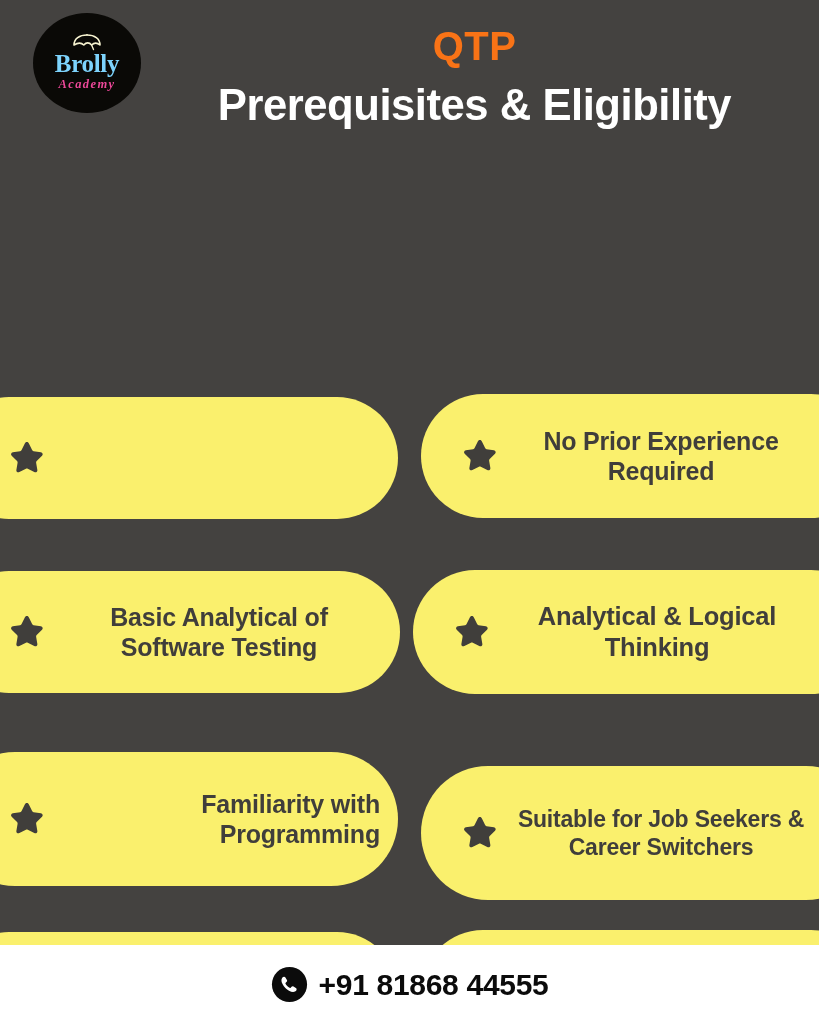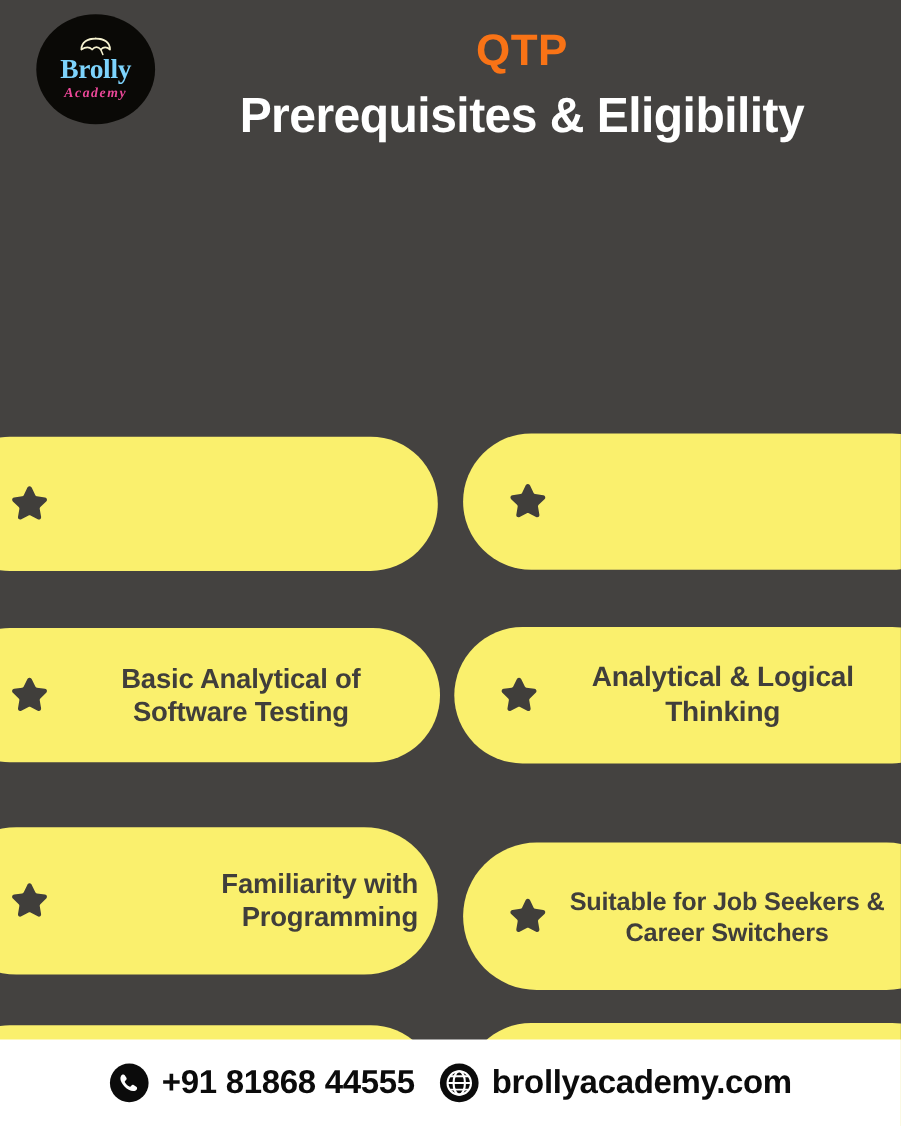--- a/index.html
+++ b/index.html
@@ -184,20 +184,21 @@
         <span class="star"><svg viewBox="0 0 40 40">
             <path d="M20 3.2c1 0 1.6 0.7 2 1.5l3.4 7c0.3 0.6 0.8 1 1.5 1.1l7.7 1.1c1.9 0.3 2.6 2.5 1.2 3.8l-5.6 5.4c-0.5 0.5-0.7 1.1-0.6 1.8l1.3 7.6c0.3 1.9-1.6 3.2-3.2 2.3l-6.9-3.6c-0.6-0.3-1.3-0.3-1.9 0l-6.9 3.6c-1.7 0.9-3.5-0.4-3.2-2.3l1.3-7.6c0.1-0.7-0.1-1.3-0.6-1.8l-5.6-5.4c-1.4-1.3-0.6-3.5 1.2-3.8l7.7-1.1c0.7-0.1 1.2-0.5 1.5-1.1l3.4-7c0.4-0.8 1-1.5 2-1.5z" fill="#403E3B"></path>
           </svg></span>
       </div>
     </div>
     <div class="row" style="position: absolute; top: 0px; left: 0px; width: 819px; height: 1px;">
       <div class="card right" style="top: 204px; width: 452px; height: 124px;">
         <span class="star"><svg viewBox="0 0 40 40">
             <path d="M20 3.2c1 0 1.6 0.7 2 1.5l3.4 7c0.3 0.6 0.8 1 1.5 1.1l7.7 1.1c1.9 0.3 2.6 2.5 1.2 3.8l-5.6 5.4c-0.5 0.5-0.7 1.1-0.6 1.8l1.3 7.6c0.3 1.9-1.6 3.2-3.2 2.3l-6.9-3.6c-0.6-0.3-1.3-0.3-1.9 0l-6.9 3.6c-1.7 0.9-3.5-0.4-3.2-2.3l1.3-7.6c0.1-0.7-0.1-1.3-0.6-1.8l-5.6-5.4c-1.4-1.3-0.6-3.5 1.2-3.8l7.7-1.1c0.7-0.1 1.2-0.5 1.5-1.1l3.4-7c0.4-0.8 1-1.5 2-1.5z" fill="#403E3B"></path>
           </svg></span>
+        <div class="card-text" style="font-size: 25px;">No Prior Experience Required</div>
       </div>
     </div>
     <div class="row" style="position: absolute; top: 0px; left: 0px; width: 819px; height: 1px;">
       <div class="card left" style="top: 381px; width: 452px; height: 122px;">
         <span class="star"><svg viewBox="0 0 40 40">
             <path d="M20 3.2c1 0 1.6 0.7 2 1.5l3.4 7c0.3 0.6 0.8 1 1.5 1.1l7.7 1.1c1.9 0.3 2.6 2.5 1.2 3.8l-5.6 5.4c-0.5 0.5-0.7 1.1-0.6 1.8l1.3 7.6c0.3 1.9-1.6 3.2-3.2 2.3l-6.9-3.6c-0.6-0.3-1.3-0.3-1.9 0l-6.9 3.6c-1.7 0.9-3.5-0.4-3.2-2.3l1.3-7.6c0.1-0.7-0.1-1.3-0.6-1.8l-5.6-5.4c-1.4-1.3-0.6-3.5 1.2-3.8l7.7-1.1c0.7-0.1 1.2-0.5 1.5-1.1l3.4-7c0.4-0.8 1-1.5 2-1.5z" fill="#403E3B"></path>
           </svg></span>
         <div class="card-text" style="font-size: 25px;">Basic Analytical of Software Testing</div>
       </div>
     </div>
@@ -245,24 +246,13 @@
 
 <div class="footer">
   <div class="foot-item">
     <svg class="foot-icon" viewBox="0 0 40 40">
       <circle cx="20" cy="20" r="19" fill="#0b0b0b"></circle>
       <path d="M14.2 11.6c-0.9 0-1.7 0.5-2.2 1.3-1.1 1.8-0.9 4.2 0.6 6.9 1.5 2.8 4.1 5.4 6.9 6.9 2.7 1.5 5.1 1.7 6.9 0.6 0.8-0.5 1.3-1.3 1.3-2.2 0-0.6-0.3-1.1-0.8-1.4l-2.6-1.6c-0.7-0.4-1.6-0.3-2.1 0.3l-0.9 1c-0.3 0.3-0.8 0.4-1.2 0.2-1.9-1-3.4-2.5-4.4-4.4-0.2-0.4-0.1-0.9 0.2-1.2l1-0.9c0.6-0.5 0.7-1.4 0.3-2.1l-1.6-2.6c-0.3-0.5-0.9-0.8-1.4-0.8z" fill="#ffffff"></path>
     </svg>
     <div class="foot-text">+91 81868 44555</div>
   </div>
 
-  <div class="foot-item">
-    <svg class="foot-icon" viewBox="0 0 40 40">
-      <circle cx="20" cy="20" r="19" fill="#0b0b0b"></circle>
-      <circle cx="20" cy="20" r="11.5" fill="none" stroke="#ffffff" stroke-width="2.1"></circle>
-      <ellipse cx="20" cy="20" rx="5.6" ry="11.5" fill="none" stroke="#ffffff" stroke-width="2.1"></ellipse>
-      <line x1="8.5" y1="20" x2="31.5" y2="20" stroke="#ffffff" stroke-width="2.1"></line>
-      <line x1="11" y1="13.4" x2="29" y2="13.4" stroke="#ffffff" stroke-width="1.8"></line>
-      <line x1="11" y1="26.6" x2="29" y2="26.6" stroke="#ffffff" stroke-width="1.8"></line>
-    </svg>
-    <div class="foot-text">brollyacademy.com</div>
-  </div>
 </div>
 
 </body></html>

